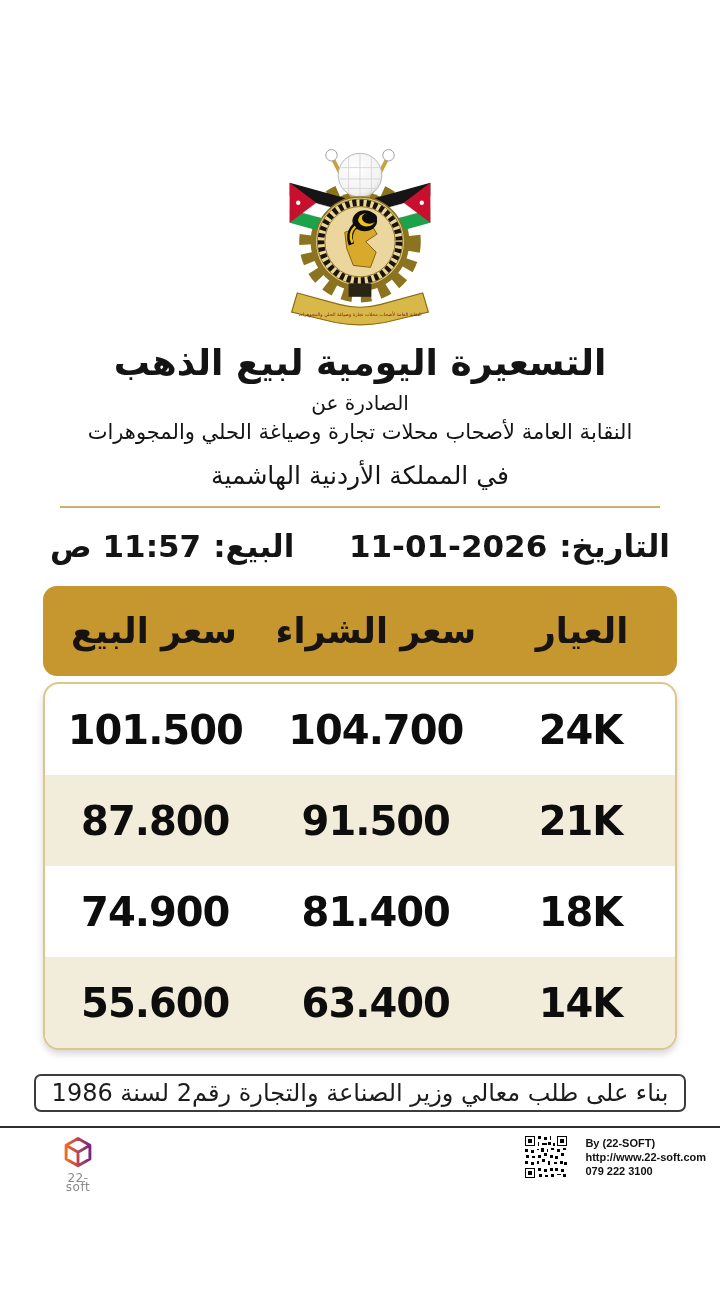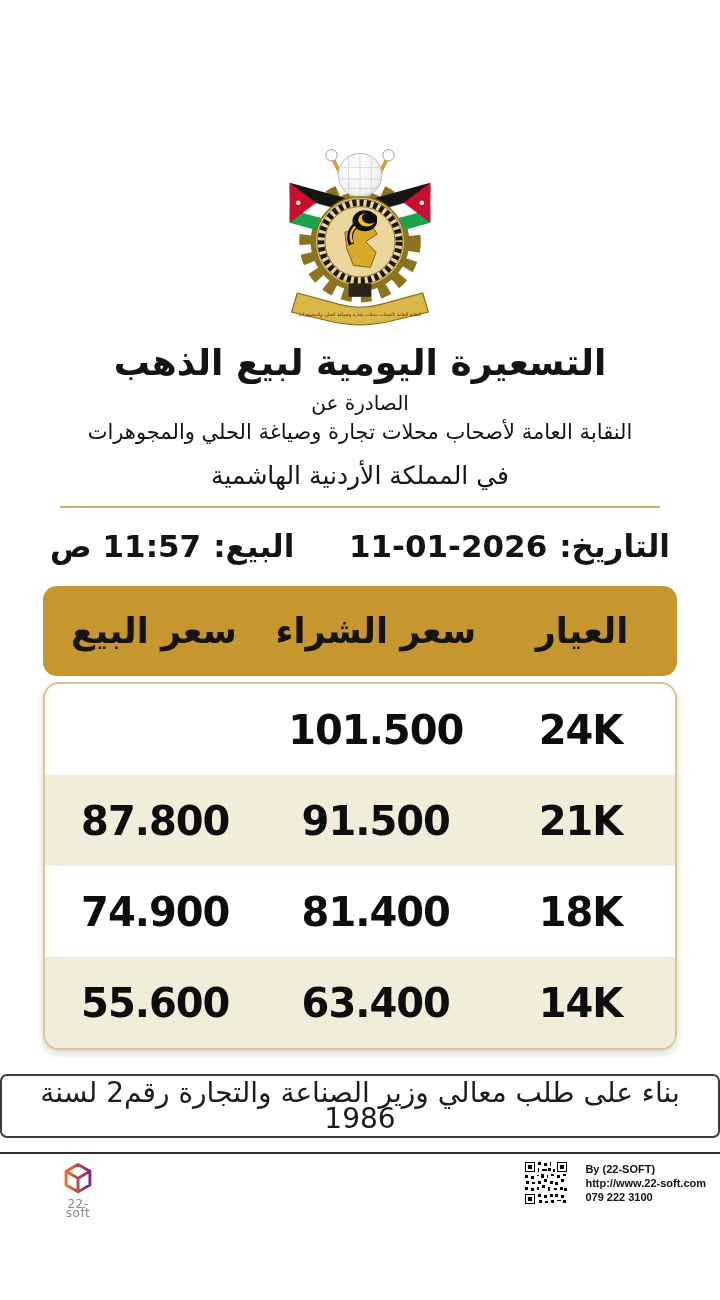--- a/index.html
+++ b/index.html
@@ -37,21 +37,21 @@
   }
   .trow{
     height:91px;display:grid;grid-template-columns:30% 35% 35%;direction:rtl;
     align-items:center;font-size:40px;font-weight:700;letter-spacing:-1px;color:#0d0d0d;
   }
   .trow > div{text-align:center;}
   .trow.alt{background:#F2EDDA;}
   
   .note-wrap{text-align:center;margin-top:24px;}
   .note{
-    display:inline-block;direction:rtl;font-size:28px;line-height:26px;
+    display:inline-block;direction:rtl;font-size:24px;line-height:26px;
     border:2px solid #3c3c3c;border-radius:7px;padding:4px 16px;color:#1c1c1c;
   }
   .footer-rule{border:0;border-top:2px solid #2e2e2e;margin:14px 0 0;width:720px;}
   
   .footer-bar{position:relative;height:70px;}
   .maker-logo{position:absolute;left:58px;top:8px;width:40px;text-align:center;}
   .maker-caption{font-size:12px;color:#8a8a8a;letter-spacing:0.5px;line-height:9px;}
   .credit{position:absolute;right:14px;top:8px;display:flex;gap:18px;align-items:flex-start;}
   .credit-lines{font-size:11px;font-weight:600;line-height:14px;color:#111;font-family:"Liberation Sans","DejaVu Sans",sans-serif;}
 </style>
@@ -150,20 +150,21 @@
 
 <div class="price-table">
   <div class="thead" style="background: rgb(198, 150, 47);">
     <div>العيار</div>
     <div>سعر الشراء</div>
     <div>سعر البيع</div>
   </div>
   <div class="tbody">
     <div class="trow">
       <div>24K</div>
+      <div>104.700</div>
       <div>101.500</div>
     </div>
     <div class="trow alt">
       <div>21K</div>
       <div>91.500</div>
       <div>87.800</div>
     </div>
     <div class="trow">
       <div>18K</div>
       <div>81.400</div>

